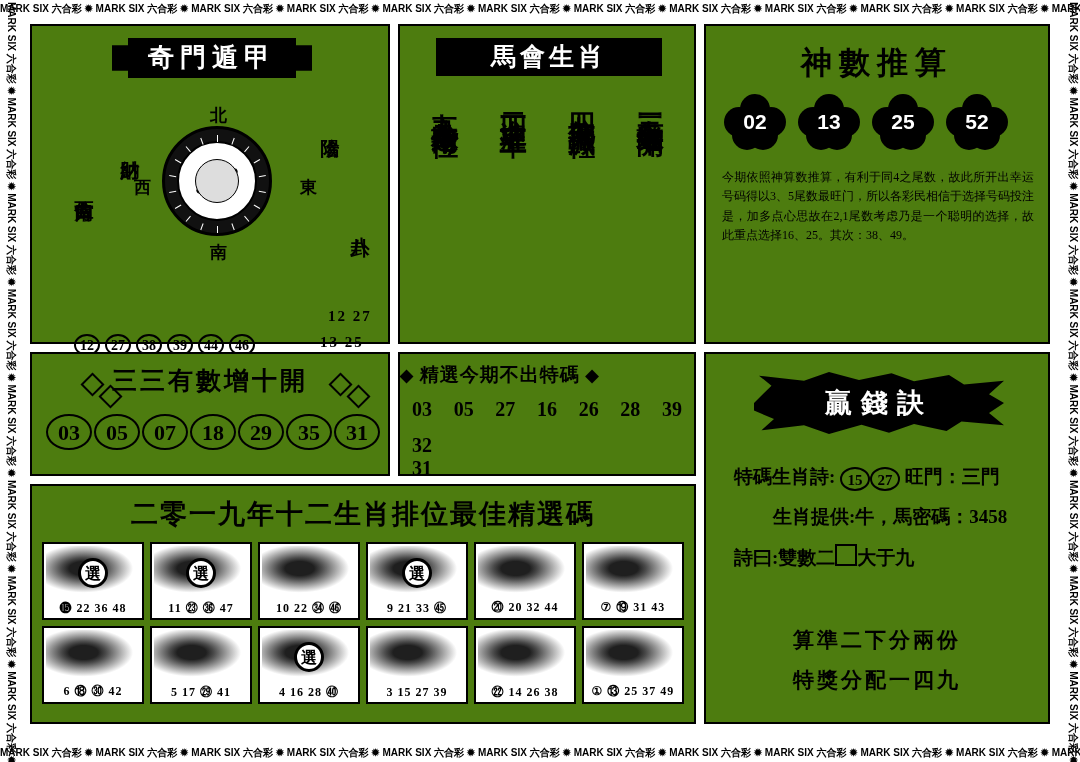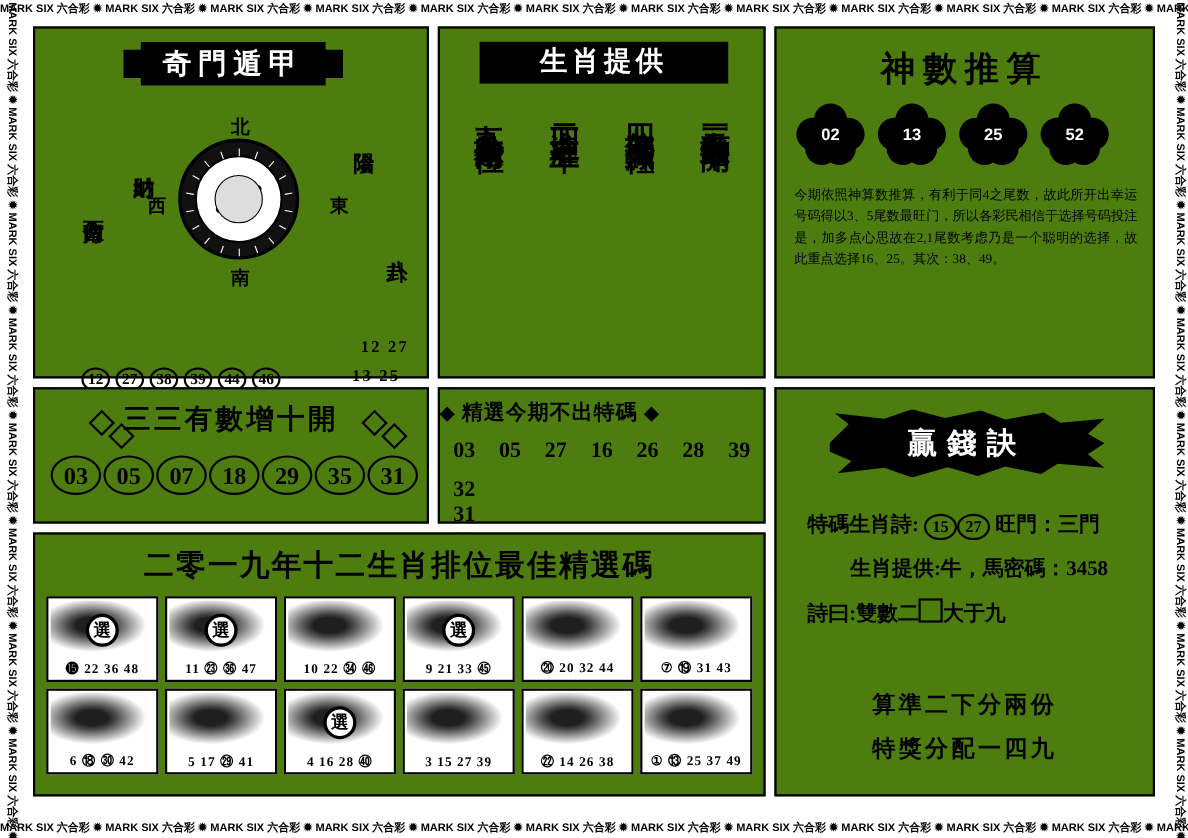--- a/index.html
+++ b/index.html
@@ -113,21 +113,21 @@
   .flowerrow{position:absolute;left:18px;top:68px;display:flex;gap:12px;}
   .flower{
     position:relative;width:62px;height:56px;
     display:flex;align-items:center;justify-content:center;
   }
   .flower .petals{position:absolute;inset:0;}
   .flower .petals span{
     position:absolute;width:30px;height:30px;background:#000;border-radius:50%;
   }
   .flower .core{
-    position:relative;z-index:2;color:#fff;font-weight:bold;font-size:15px;
+    position:relative;z-index:2;color:#fff;font-weight:bold;font-size:21px;
     font-family:"Liberation Sans", sans-serif;
   }
   .p3-text{
     position:absolute;left:16px;right:14px;top:142px;
     font-size:12px;line-height:1.62;text-align:justify;
   }
 
   
   #p4{left:30px;top:352px;width:360px;height:124px;}
   .p4-head{position:absolute;left:0;right:0;top:10px;text-align:center;
@@ -250,21 +250,21 @@
       <div class="ball">12</div>
       <div class="ball">27</div>
       <div class="ball">38</div>
       <div class="ball">39</div>
       <div class="ball">44</div>
       <div class="ball">46</div>
     </div>
   </div>
 
   <div class="panel" id="p2">
-    <div class="banner">生肖提供</div>
+    <div class="banner">馬會生肖</div>
     <div class="poem">
       <div class="col">三三有數增十開</div>
       <div class="col">四九偏大可減輕</div>
       <div class="col">二四進率一五準</div>
       <div class="col">九五小數進兩位</div>
     </div>
   </div>
 
   <div class="panel" id="p3">
     <div class="p3-title">神數推算</div>

